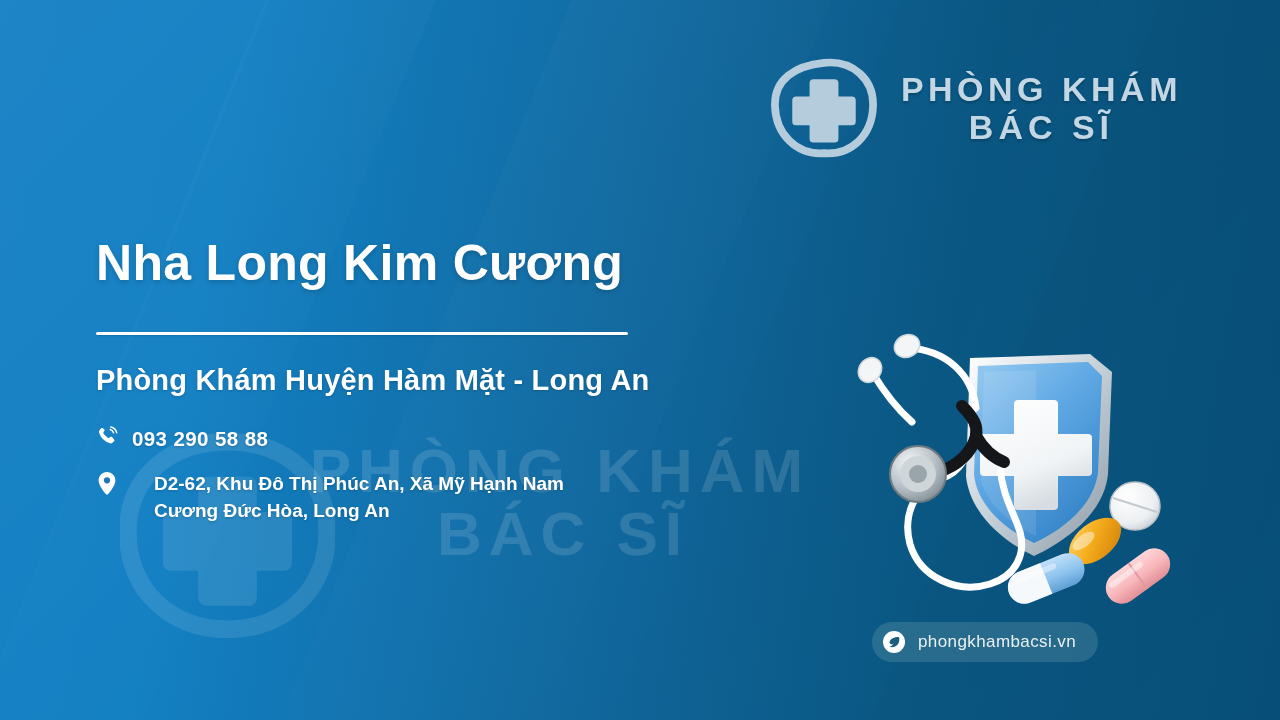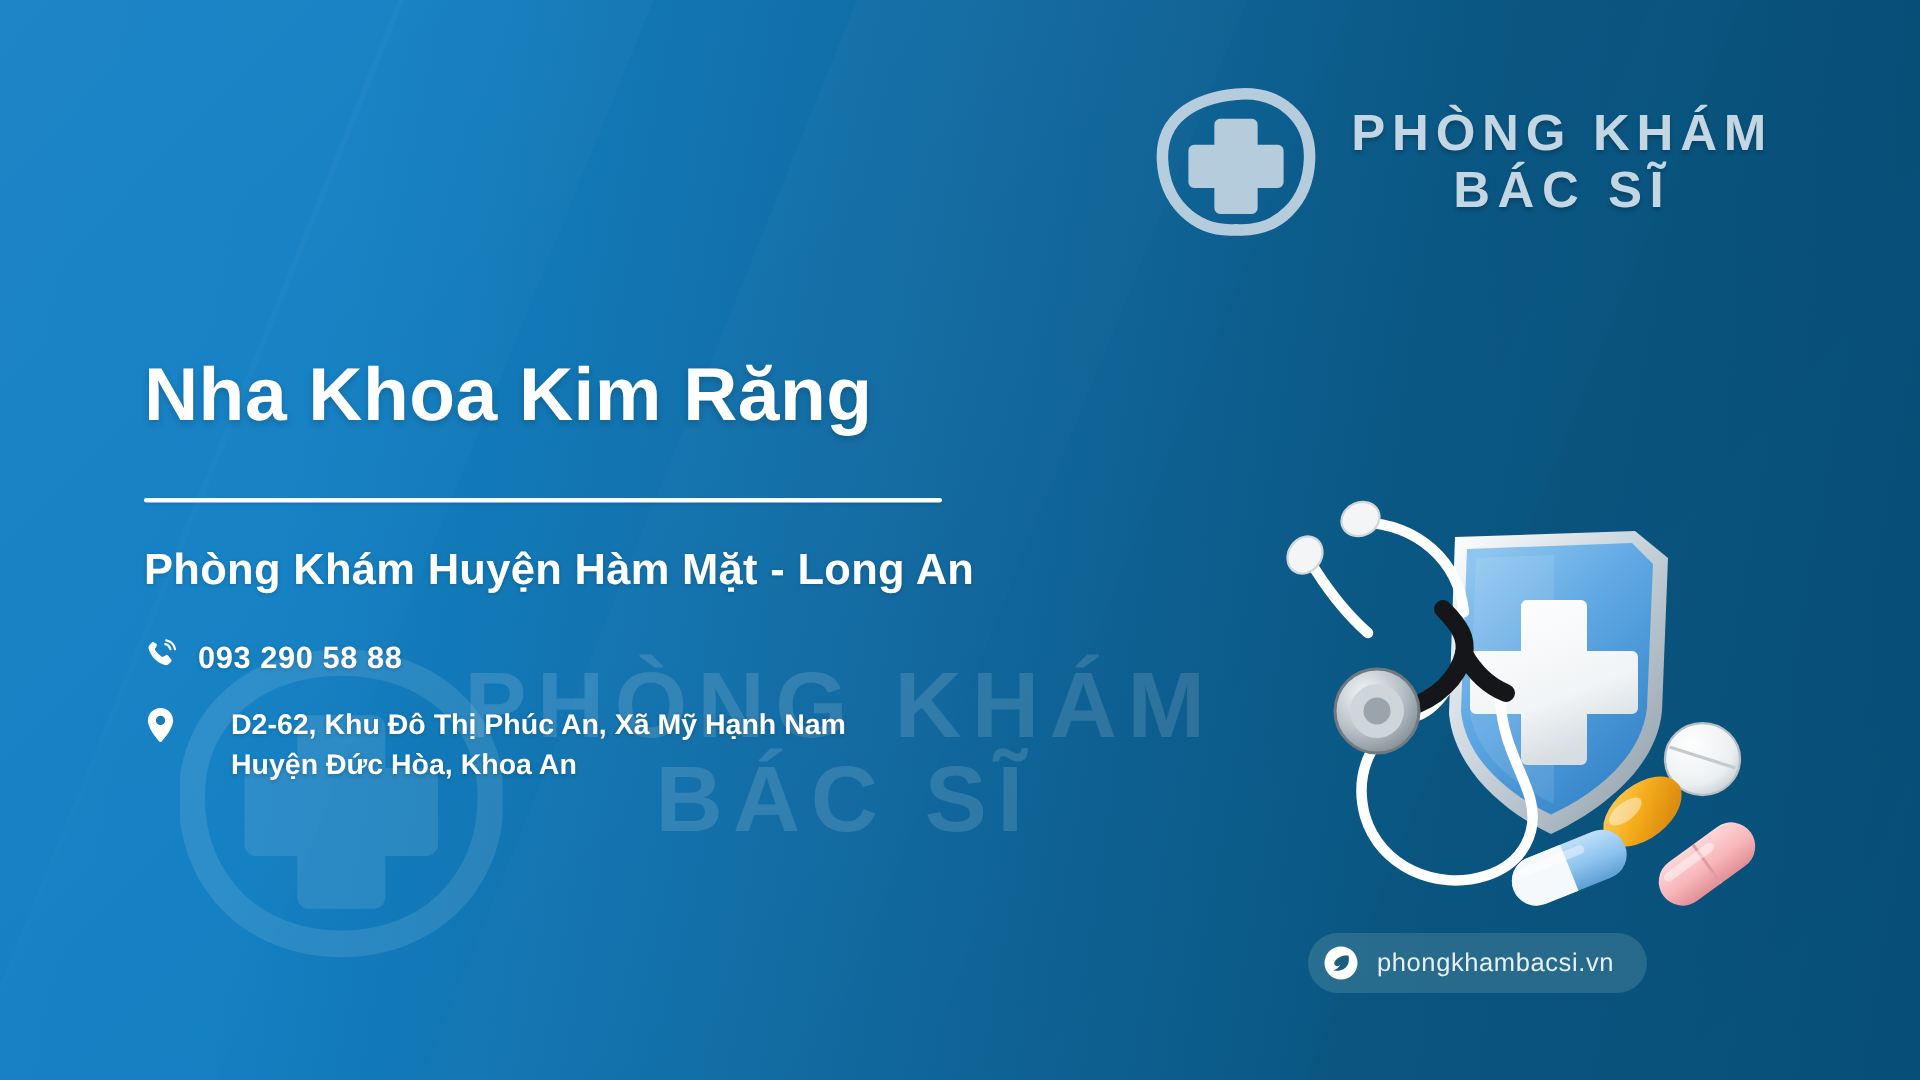--- a/index.html
+++ b/index.html
@@ -171,21 +171,21 @@
       <path d="M44 22 h22 a4 4 0 0 1 4 4 v14 h14 a4 4 0 0 1 4 4 v22 a4 4 0 0 1 -4 4 h-14 v14 a4 4 0 0 1 -4 4 h-22 a4 4 0 0 1 -4 -4 v-14 h-14 a4 4 0 0 1 -4 -4 v-22 a4 4 0 0 1 4 -4 h14 v-14 a4 4 0 0 1 4 -4 z" fill="#c3d6e3"></path>
     </svg>
     <div class="logo-words">
       <div class="logo-l1">PHÒNG KHÁM</div>
       <div class="logo-l2">BÁC SĨ</div>
     </div>
   </div>
 
   <div id="info">
 
-    <div id="clinic-name">Nha Khoa Kim Răng</div>
+    <div id="clinic-name">Nha Long Kim Cương</div>
 
     <div id="divider"></div>
 
     <div id="specialty">Phòng Khám Huyện Hàm Mặt - Long An</div>
 
     <div class="contact-row" id="row-phone">
       <span class="c-icon">
         <svg width="21" height="21" viewBox="0 0 24 24">
           <path d="M6.6 2.6c-.5-.4-1.2-.3-1.7.1L3.2 4.5c-.8.8-1.1 1.9-.8 2.9.8 2.9 2.4 5.6 4.6 7.8 2.2 2.2 4.9 3.8 7.8 4.6 1 .3 2.1 0 2.9-.8l1.8-1.7c.4-.4.5-1.2.1-1.7l-2.3-2.9c-.4-.5-1.1-.6-1.7-.3l-2.2 1.2c-.3.2-.7.1-1-.1-1-.7-1.9-1.5-2.7-2.3-.8-.8-1.6-1.7-2.3-2.7-.2-.3-.3-.7-.1-1l1.2-2.2c.3-.6.2-1.3-.3-1.7L6.6 2.6z" fill="#ffffff"></path>
           <path d="M15.3 3.1a.85.85 0 0 0-.45 1.64 4.6 4.6 0 0 1 3.3 3.3.85.85 0 0 0 1.64-.44 6.3 6.3 0 0 0-4.49-4.5z" fill="#ffffff"></path>
@@ -197,21 +197,21 @@
 
     <div class="contact-row" id="row-address">
       <span class="c-icon">
         <svg width="18" height="23" viewBox="0 0 18 23">
           <path d="M9 0C4.3 0 .6 3.7.6 8.4c0 5.8 7.3 13.6 7.6 13.9.4.5 1.2.5 1.6 0 .3-.3 7.6-8.1 7.6-13.9C17.4 3.7 13.7 0 9 0z" fill="#ffffff"></path>
           <circle cx="9" cy="8.3" r="3.1" fill="#1a7ab5"></circle>
         </svg>
       </span>
       <span class="c-text">
         <span>D2-62,  Khu Đô Thị Phúc An,  Xã Mỹ Hạnh Nam</span>
-        <span>Huyện Đức Hòa,  Khoa An</span>
+        <span>Cương Đức Hòa,  Long An</span>
       </span>
     </div>
 
   </div>
 
   <div id="illustration">
     <svg width="336" height="300" viewBox="0 0 336 300">
       <defs>
         <linearGradient id="shieldRim" x1="0" y1="0" x2="1" y2="1">
           <stop offset="0%" stop-color="#ffffff"></stop>

